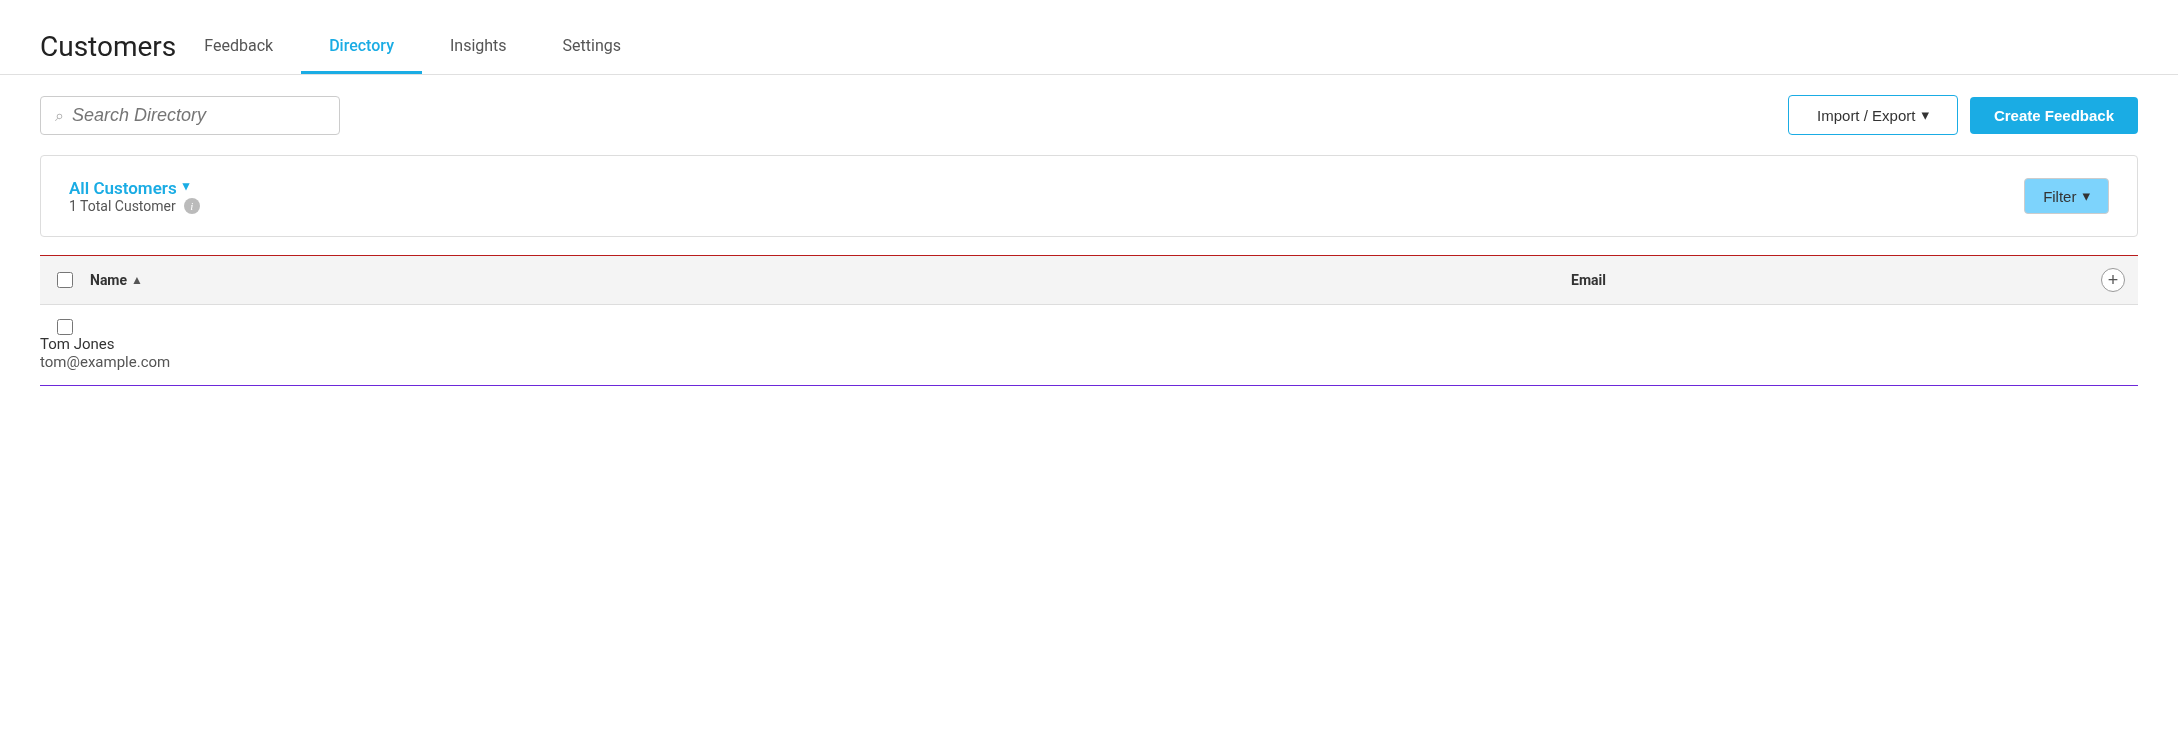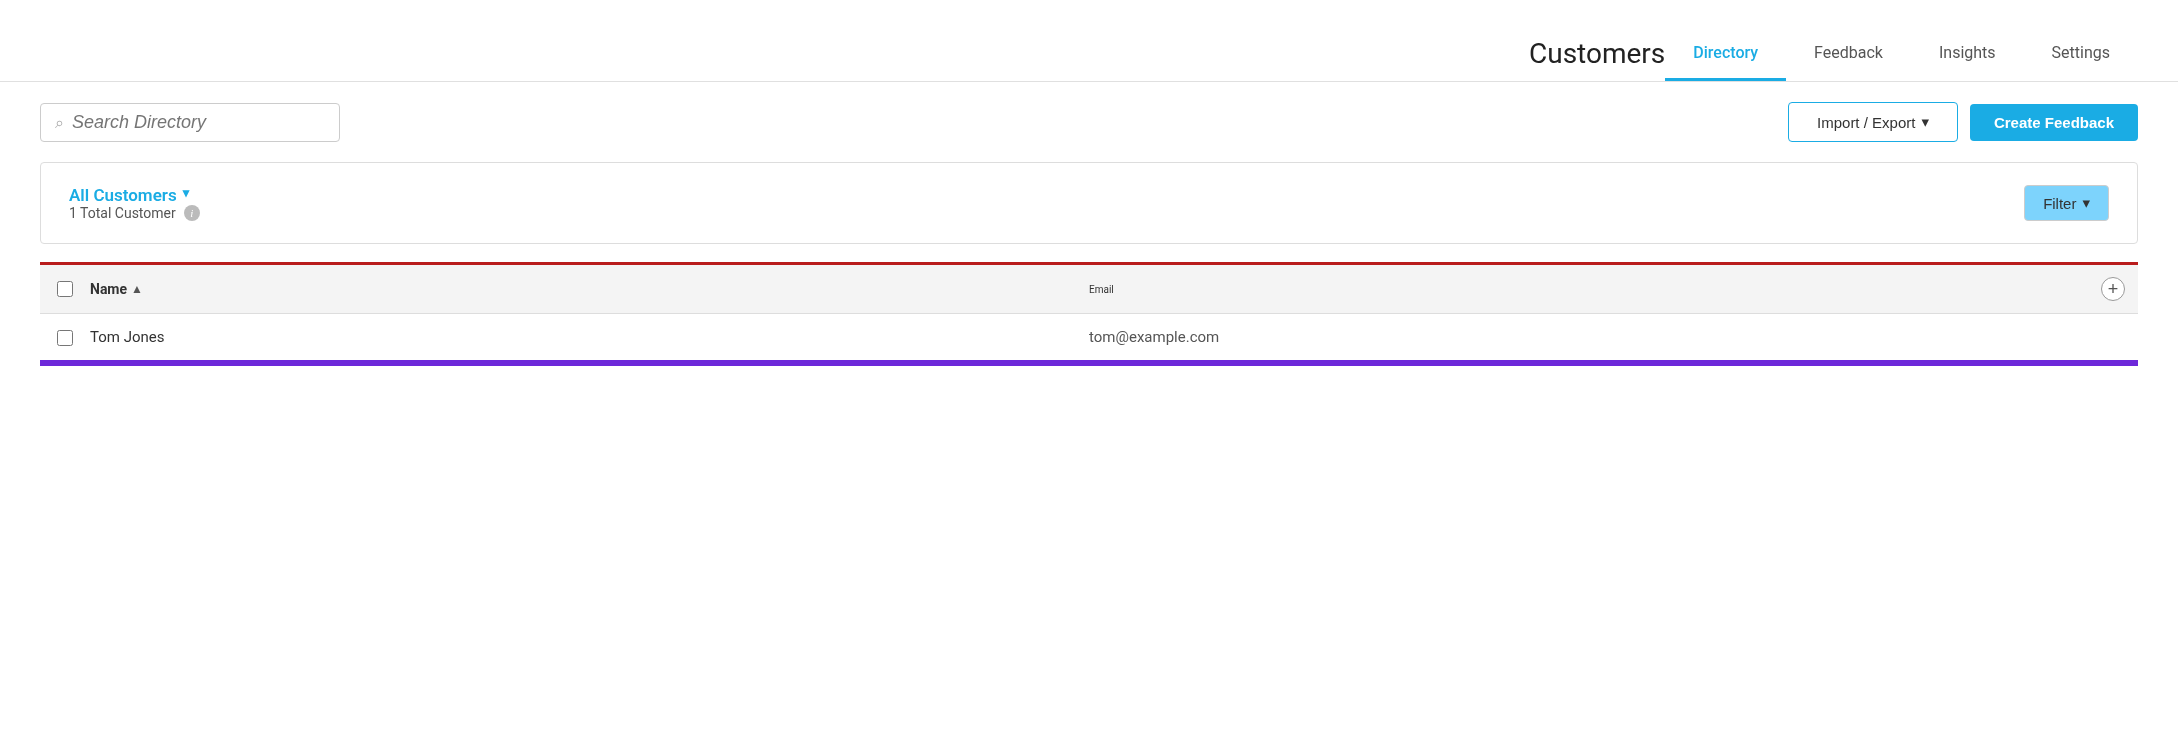--- a/index.html
+++ b/index.html
@@ -5,22 +5,22 @@
     * { box-sizing: border-box; margin: 0; padding: 0; }
     body {
       font-family: -apple-system, BlinkMacSystemFont, 'Segoe UI', Roboto, sans-serif;
       background: #fff;
       color: #333;
       font-size: 15px;
     }
     .header {
       display: flex;
       align-items: center;
-      justify-content: flex-end;
-      padding: 25px 40px 0 40px;
+      justify-content: flex-start;
+      padding: 18px 40px 0 40px;
       border-bottom: 1px solid #e0e0e0;
     }
     .header-title {
       font-size: 28px;
       font-weight: 400;
       color: #222;
     }
     .nav-tabs {
       display: flex;
       align-items: flex-end;
@@ -155,44 +155,45 @@
       align-items: center;
       gap: 6px;
     }
     .table-container {
       margin: 18px 40px 0 40px;
     }
     .table-header {
       display: flex;
       align-items: center;
       background: #f4f4f4;
-      border-top: 3px solid #b91c1c;
+      border-top: 1px solid #b91c1c;
       border-bottom: 1px solid #ddd;
       padding: 12px 0;
     }
     .th-check {
       width: 50px;
       display: flex;
       align-items: center;
       justify-content: center;
     }
     .th-name {
       flex: 1;
       font-weight: 700;
       font-size: 14px;
       color: #333;
       display: flex;
       align-items: center;
       gap: 4px;
     }
     .th-email {
       flex: 1;
-      font-weight: 400;
-      font-size: 10px;
-      color: #333;
+      font-weight: 700;
+      font-size: 14px;
+      color: #333;
+      text-align: center;
     }
     .th-add {
       width: 50px;
       display: flex;
       align-items: center;
       justify-content: center;
     }
     .add-col-btn {
       width: 24px;
       height: 24px;
@@ -202,23 +203,24 @@
       color: #555;
       font-size: 18px;
       display: flex;
       align-items: center;
       justify-content: center;
       cursor: pointer;
       line-height: 1;
     }
     .table-row {
       display: flex;
-      align-items: flex-end;
-      border-bottom: 6px solid #6d28d9;
+      align-items: flex-start;
+      border-bottom: 1px solid #6d28d9;
       padding: 14px 0;
+      flex-direction: column;
     }
     .td-check {
       width: 50px;
       display: flex;
       align-items: center;
       justify-content: center;
     }
     .td-name {
       flex: 1;
       font-size: 15px;
@@ -242,22 +244,22 @@
       font-size: 12px;
       color: #555;
     }
   </style>
 </head>
 <body>
 
 <div class="header">
   <h1 class="header-title">Customers</h1>
   <nav class="nav-tabs">
+    <a class="nav-tab">Feedback</a>
     <a class="nav-tab active">Directory</a>
-    <a class="nav-tab">Feedback</a>
     <a class="nav-tab">Insights</a>
     <a class="nav-tab">Settings</a>
   </nav>
 </div>
 
 <div class="toolbar">
   <div class="search-box">
     <span class="search-icon">⌕</span>
     <input class="search-input" type="text" placeholder="Search Directory" style="">
   </div>

